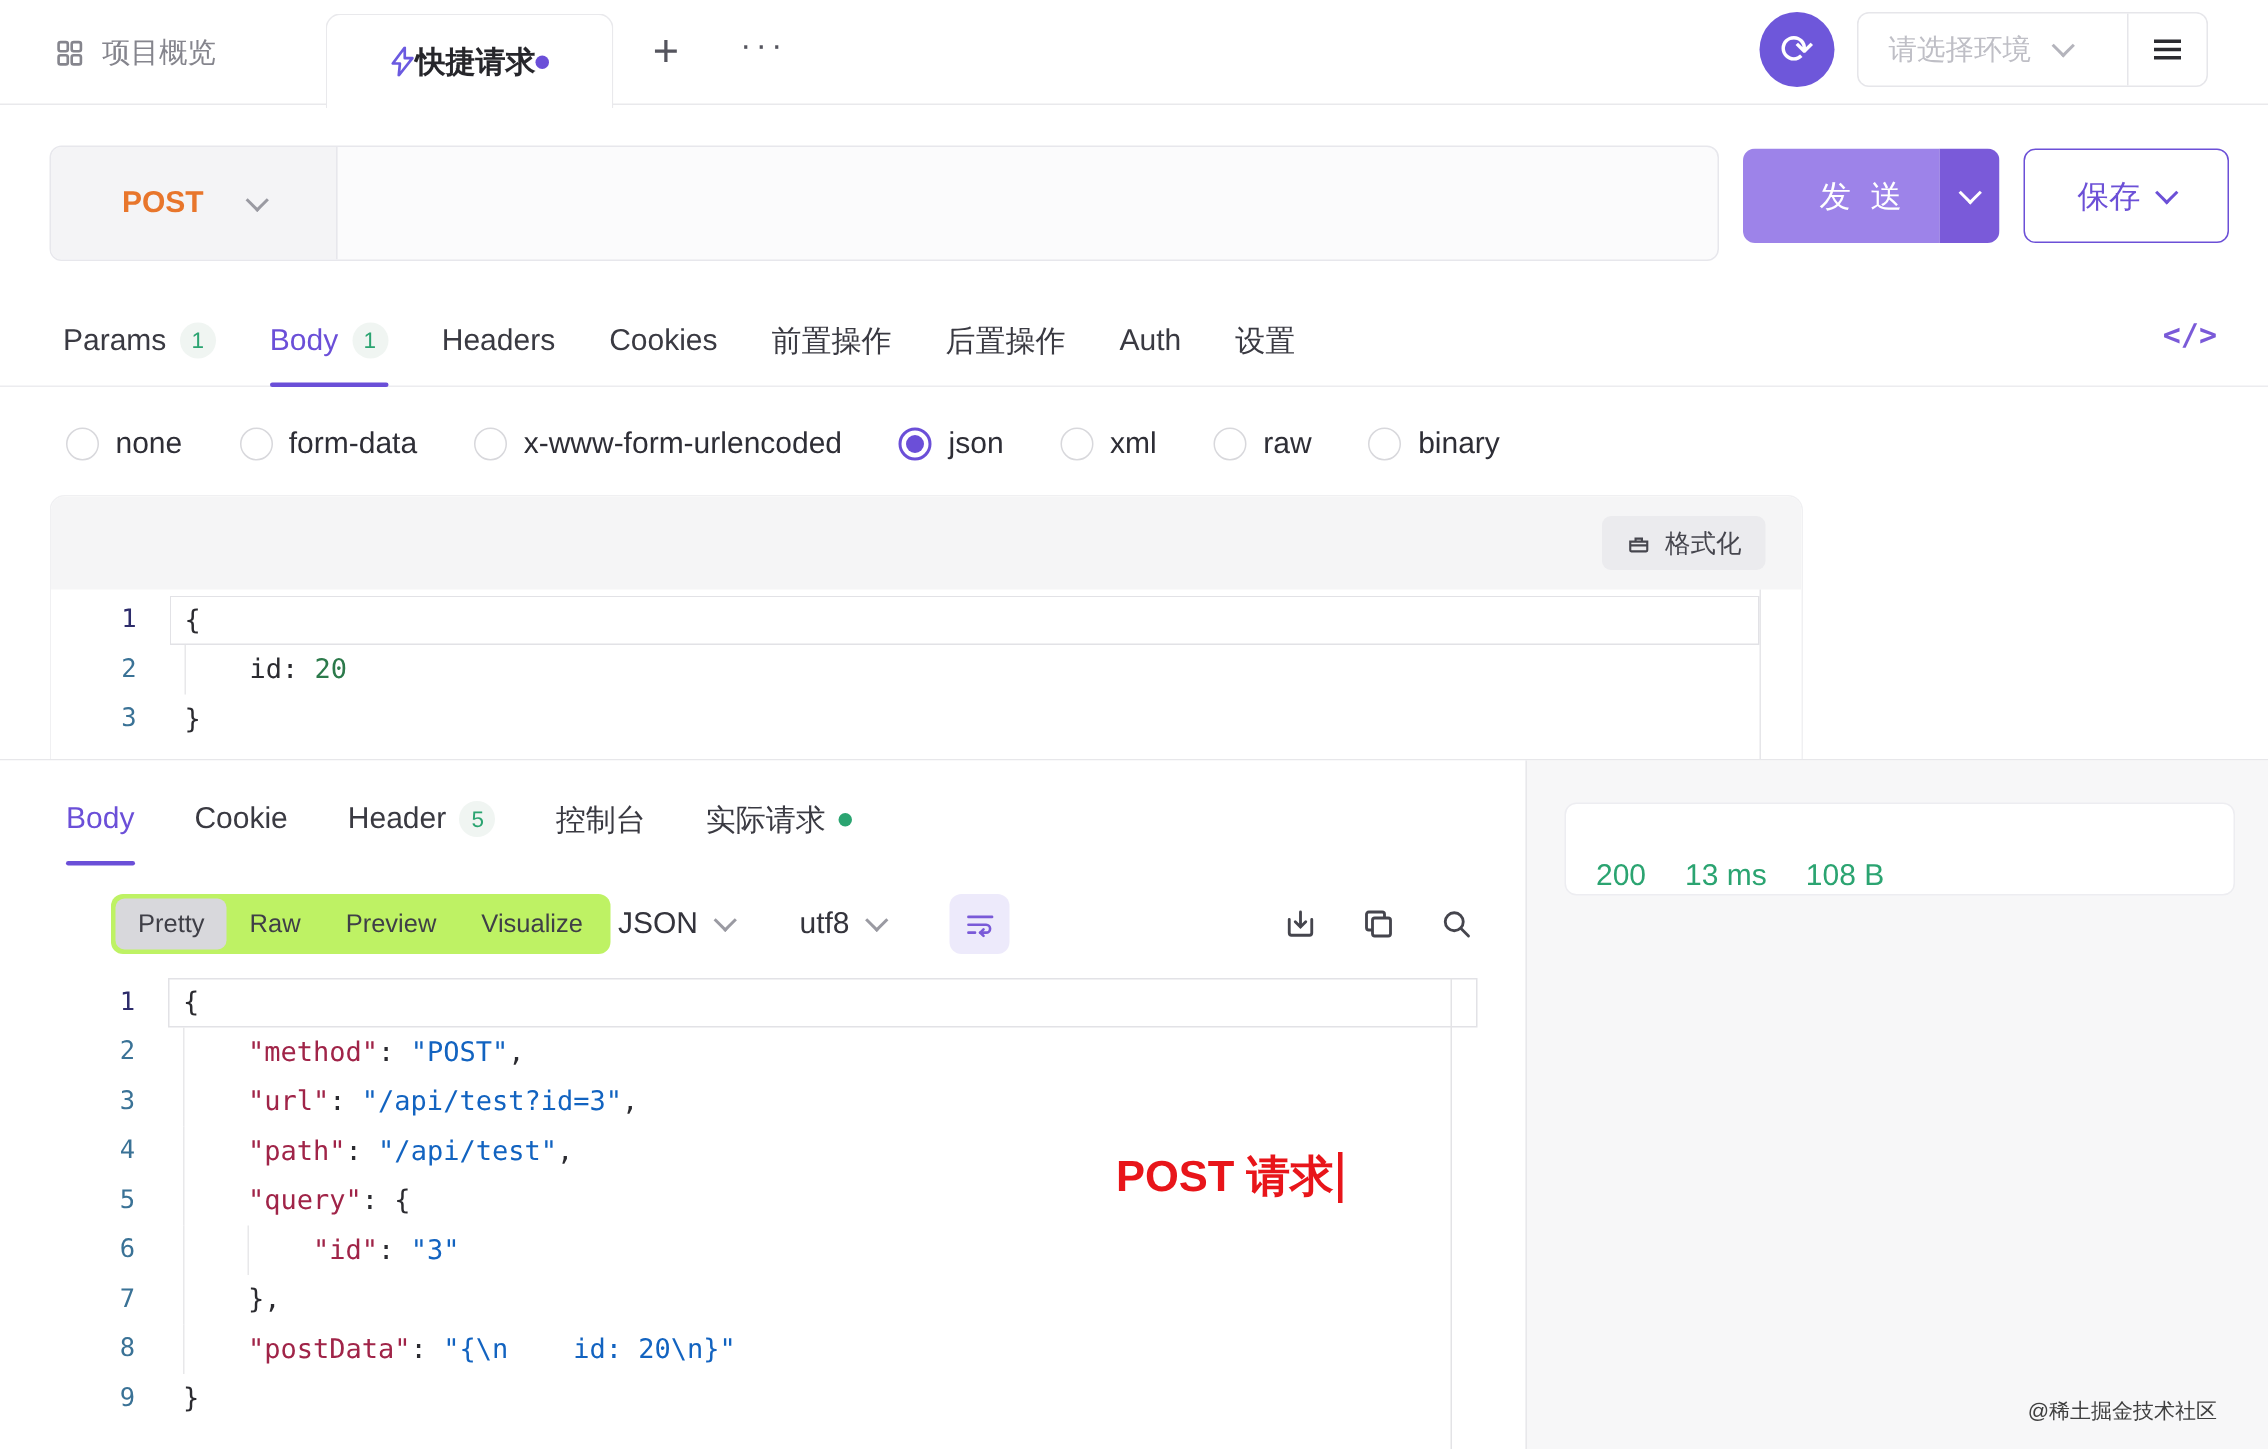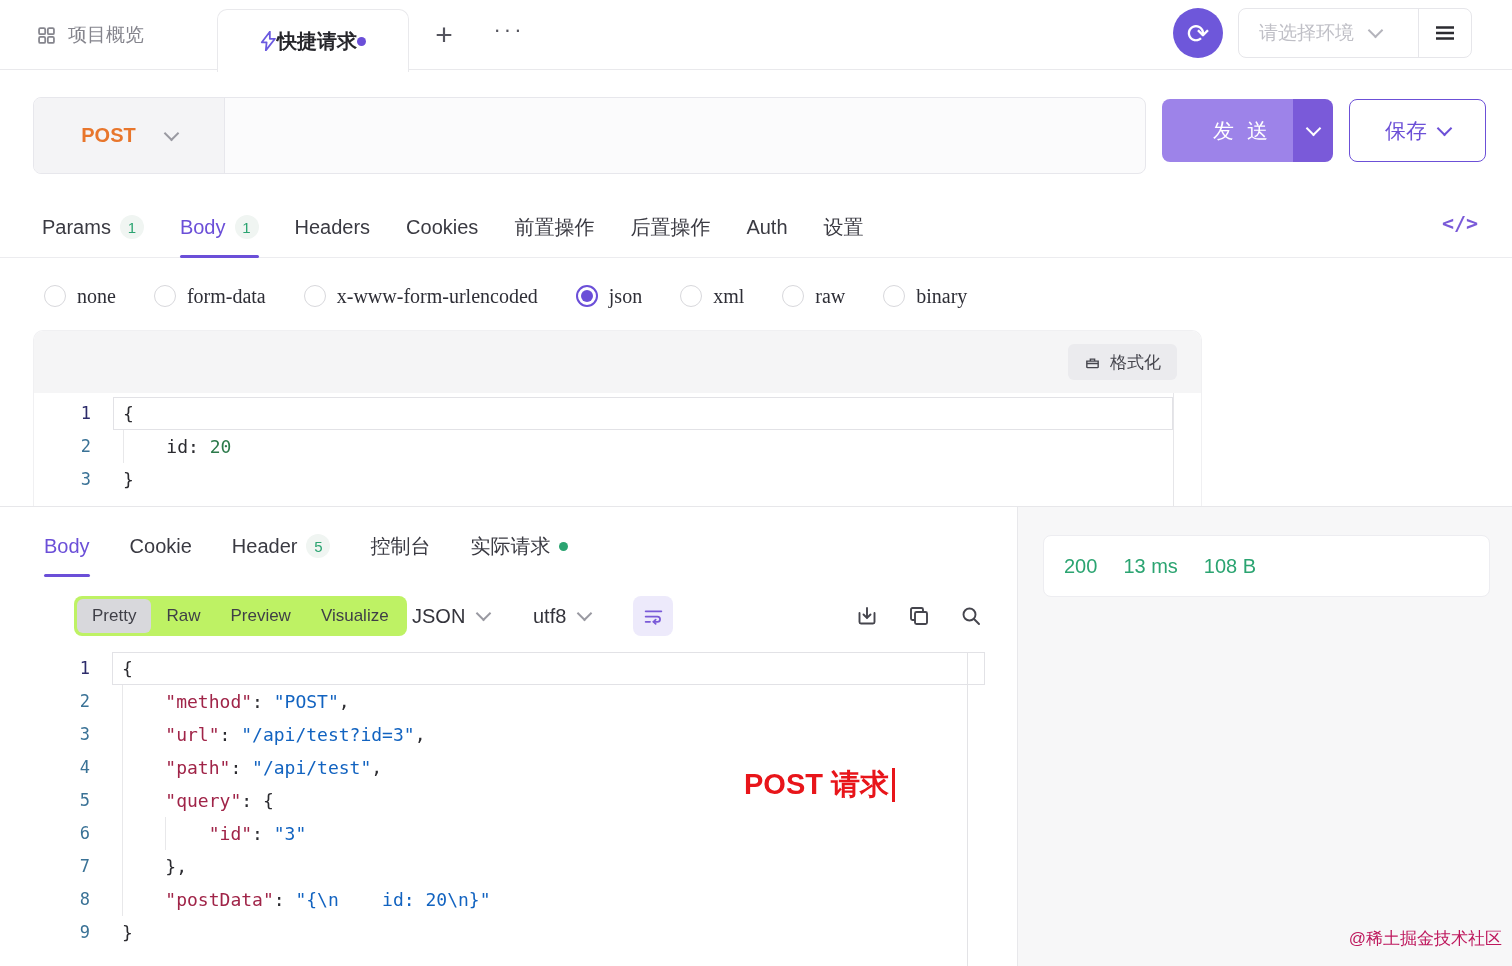--- a/index.html
+++ b/index.html
@@ -39,21 +39,21 @@
   .tabs-sep{position:absolute;left:0;top:257px;right:0;height:1px;background:#ececef;}
   .req-tabs{position:absolute;left:42px;top:196px;height:62px;display:flex;gap:36px;align-items:stretch;font-size:20px;color:#3a3a42;}
   .tab-item{display:flex;align-items:center;gap:9px;position:relative;cursor:pointer;white-space:nowrap;}
   .tab-item.active{color:#6b4fd8;}
   .tab-item.active::after{content:"";position:absolute;left:0;right:0;bottom:0;height:3px;border-radius:2px;background:#6b4fd8;}
   .badge{min-width:24px;height:24px;box-sizing:border-box;padding:0 5px;border-radius:12px;background:#f0f5f2;color:#2ba471;font-size:15px;display:flex;align-items:center;justify-content:center;}
   .gdot{width:9px;height:9px;border-radius:50%;background:#2ba471;flex:none;}
   .code-toggle{position:absolute;right:34px;top:211px;color:#7a5ad8;font-family:"DejaVu Sans Mono","Liberation Mono",monospace;font-size:20px;font-weight:bold;cursor:pointer;}
 
   
-  .radio-row{position:absolute;left:44px;top:272px;height:48px;display:flex;gap:38px;align-items:center;font-size:20px;color:#2e2e36;font-family:Liberation Serif, serif;}
+  .radio-row{position:absolute;left:44px;top:272px;height:48px;display:flex;gap:38px;align-items:center;font-size:20px;color:#2e2e36;}
   .radio{display:flex;align-items:center;gap:11px;cursor:pointer;white-space:nowrap;}
   .rc{width:22px;height:22px;border-radius:50%;border:1.5px solid #d8d8dc;background:#fff;box-sizing:border-box;flex:none;}
   .rc.checked{border:2px solid #6b4fd8;position:relative;}
   .rc.checked::after{content:"";position:absolute;inset:3px;border-radius:50%;background:#6b4fd8;}
 
   
   .ed-row{display:flex;height:33px;font:18px/33px "DejaVu Sans Mono","Liberation Mono",monospace;}
   .ed-num{width:79px;flex:none;text-align:right;padding-right:22px;box-sizing:border-box;color:#3a7296;font-size:17px;}
   .ed-num.act{color:#2d2c6b;}
   .ed-code{flex:1;position:relative;padding-left:10px;white-space:pre;color:#2b2b30;}
@@ -85,22 +85,22 @@
   .fmt-select{left:412px;}
   .enc-select{left:533px;}
   .wrap-btn{position:absolute;left:633px;top:89px;width:40px;height:40px;background:#edeafb;border-radius:8px;display:flex;align-items:center;justify-content:center;cursor:pointer;}
   .res-icons{position:absolute;left:855px;top:97px;display:flex;gap:28px;color:#45454d;}
   .res-icons .icn{width:24px;height:24px;cursor:pointer;}
   .res-ed{position:absolute;left:33px;top:145px;width:952px;}
   .res-scroll{position:absolute;left:967px;top:145px;bottom:0;width:1px;background:#e3e3e6;}
 
   
   .right-panel{position:absolute;left:1017px;top:507px;right:0;bottom:0;background:#f7f7f8;border-left:1px solid #e8e8eb;box-sizing:border-box;}
-  .status-card{position:absolute;left:25px;top:28px;width:447px;height:62px;box-sizing:border-box;background:#fff;border:1px solid #ededf1;border-radius:8px;display:flex;align-items:center;gap:26px;padding-left:20px;font-size:20px;color:#2ba471;}
-  .watermark{position:absolute;right:10px;bottom:16px;color:#be185d;font-size:17px;}
+  .status-card{position:absolute;left:25px;top:28px;width:447px;height:62px;box-sizing:border-box;background:#fff;border:1px solid #ededf1;border-radius:8px;display:flex;align-items:flex-end;gap:26px;padding-left:20px;font-size:20px;color:#2ba471;}
+  .watermark{position:absolute;right:34px;bottom:16px;color:#404040;font-size:14px;}
 
   
   .annotation{position:absolute;left:744px;top:765px;display:flex;align-items:center;font-size:29px;font-weight:700;color:#e8151a;z-index:5;}
   .a-cursor{width:3px;height:34px;background:#e8151a;margin-left:3px;}
 </style>
 </head>
 <body>
 
 <div class="tabbar">
   <div class="overview">

